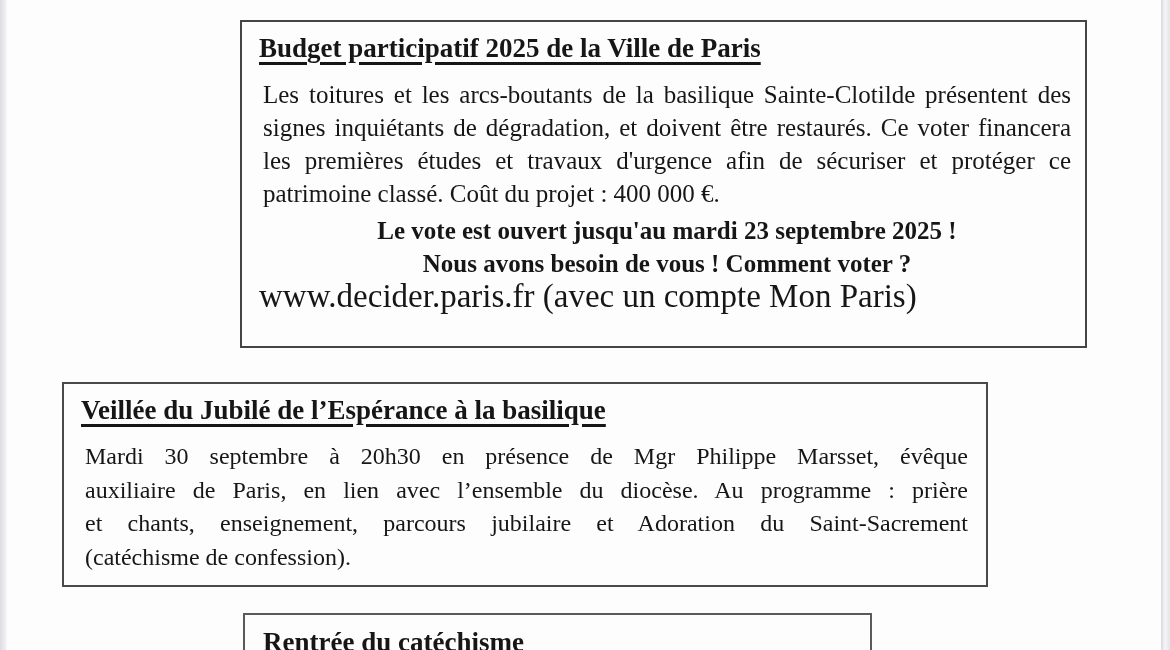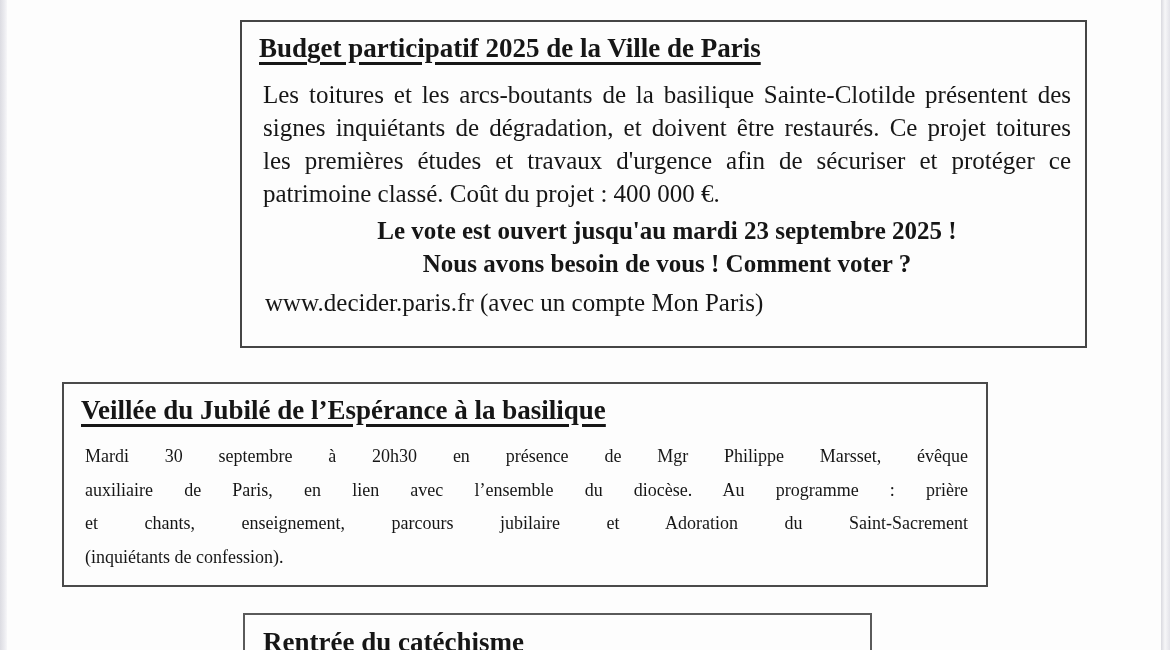--- a/index.html
+++ b/index.html
@@ -80,65 +80,65 @@
     font-size: 25px;
     line-height: 33px;
     text-align: justify;
     text-align-last: justify;
     white-space: normal;
   }
   .para .jline:last-child {
     text-align-last: left;
   }
   .box-veillee .para .jline {
-    font-size: 18px;
+    font-size: 24px;
     line-height: 33.5px;
   }
   .bold-center {
     margin: 0;
     font-size: 25px;
     line-height: 33px;
     font-weight: bold;
     text-align: center;
   }
   .plain {
-    margin: 6px;
-    font-size: 25px;
+    margin: 0;
+    font-size: 33px;
     line-height: 33px;
     text-align: left;
   }
 </style>
 </head>
 <body>
 
 <div class="page">
 
   <div class="edge-strip left"></div>
   <div class="edge-strip right"></div>
 
   <section class="box box-budget">
     <h2 class="box-title">Budget participatif 2025 de la Ville de Paris</h2>
     <div class="para">
         <div class="jline">Les toitures et les arcs-boutants de la basilique Sainte-Clotilde présentent des</div>
-        <div class="jline">signes inquiétants de dégradation, et doivent être restaurés. Ce projet toitures</div>
+        <div class="jline">signes inquiétants de dégradation, et doivent être restaurés. Ce voter financera</div>
         <div class="jline">les premières études et travaux d'urgence afin de sécuriser et protéger ce</div>
         <div class="jline">patrimoine classé. Coût du projet : 400 000 €.</div>
       </div>
     <p class="bold-center">Le vote est ouvert jusqu'au mardi 23 septembre 2025 !</p>
     <p class="bold-center">Nous avons besoin de vous ! Comment voter ?</p>
     <p class="plain">www.decider.paris.fr (avec un compte Mon Paris)</p>
   </section>
 
   <section class="box box-veillee">
     <h2 class="box-title">Veillée du Jubilé de l’Espérance à la basilique</h2>
     <div class="para">
         <div class="jline">Mardi 30 septembre à 20h30 en présence de Mgr Philippe Marsset, évêque</div>
         <div class="jline">auxiliaire de Paris, en lien avec l’ensemble du diocèse. Au programme : prière</div>
         <div class="jline">et chants, enseignement, parcours jubilaire et Adoration du Saint-Sacrement</div>
-        <div class="jline">(inquiétants de confession).</div>
+        <div class="jline">(catéchisme de confession).</div>
       </div>
   </section>
 
   <section class="box box-catechisme">
     <h2 class="box-title">Rentrée du catéchisme</h2>
   </section>
 
 </div>
 
 </body></html>

